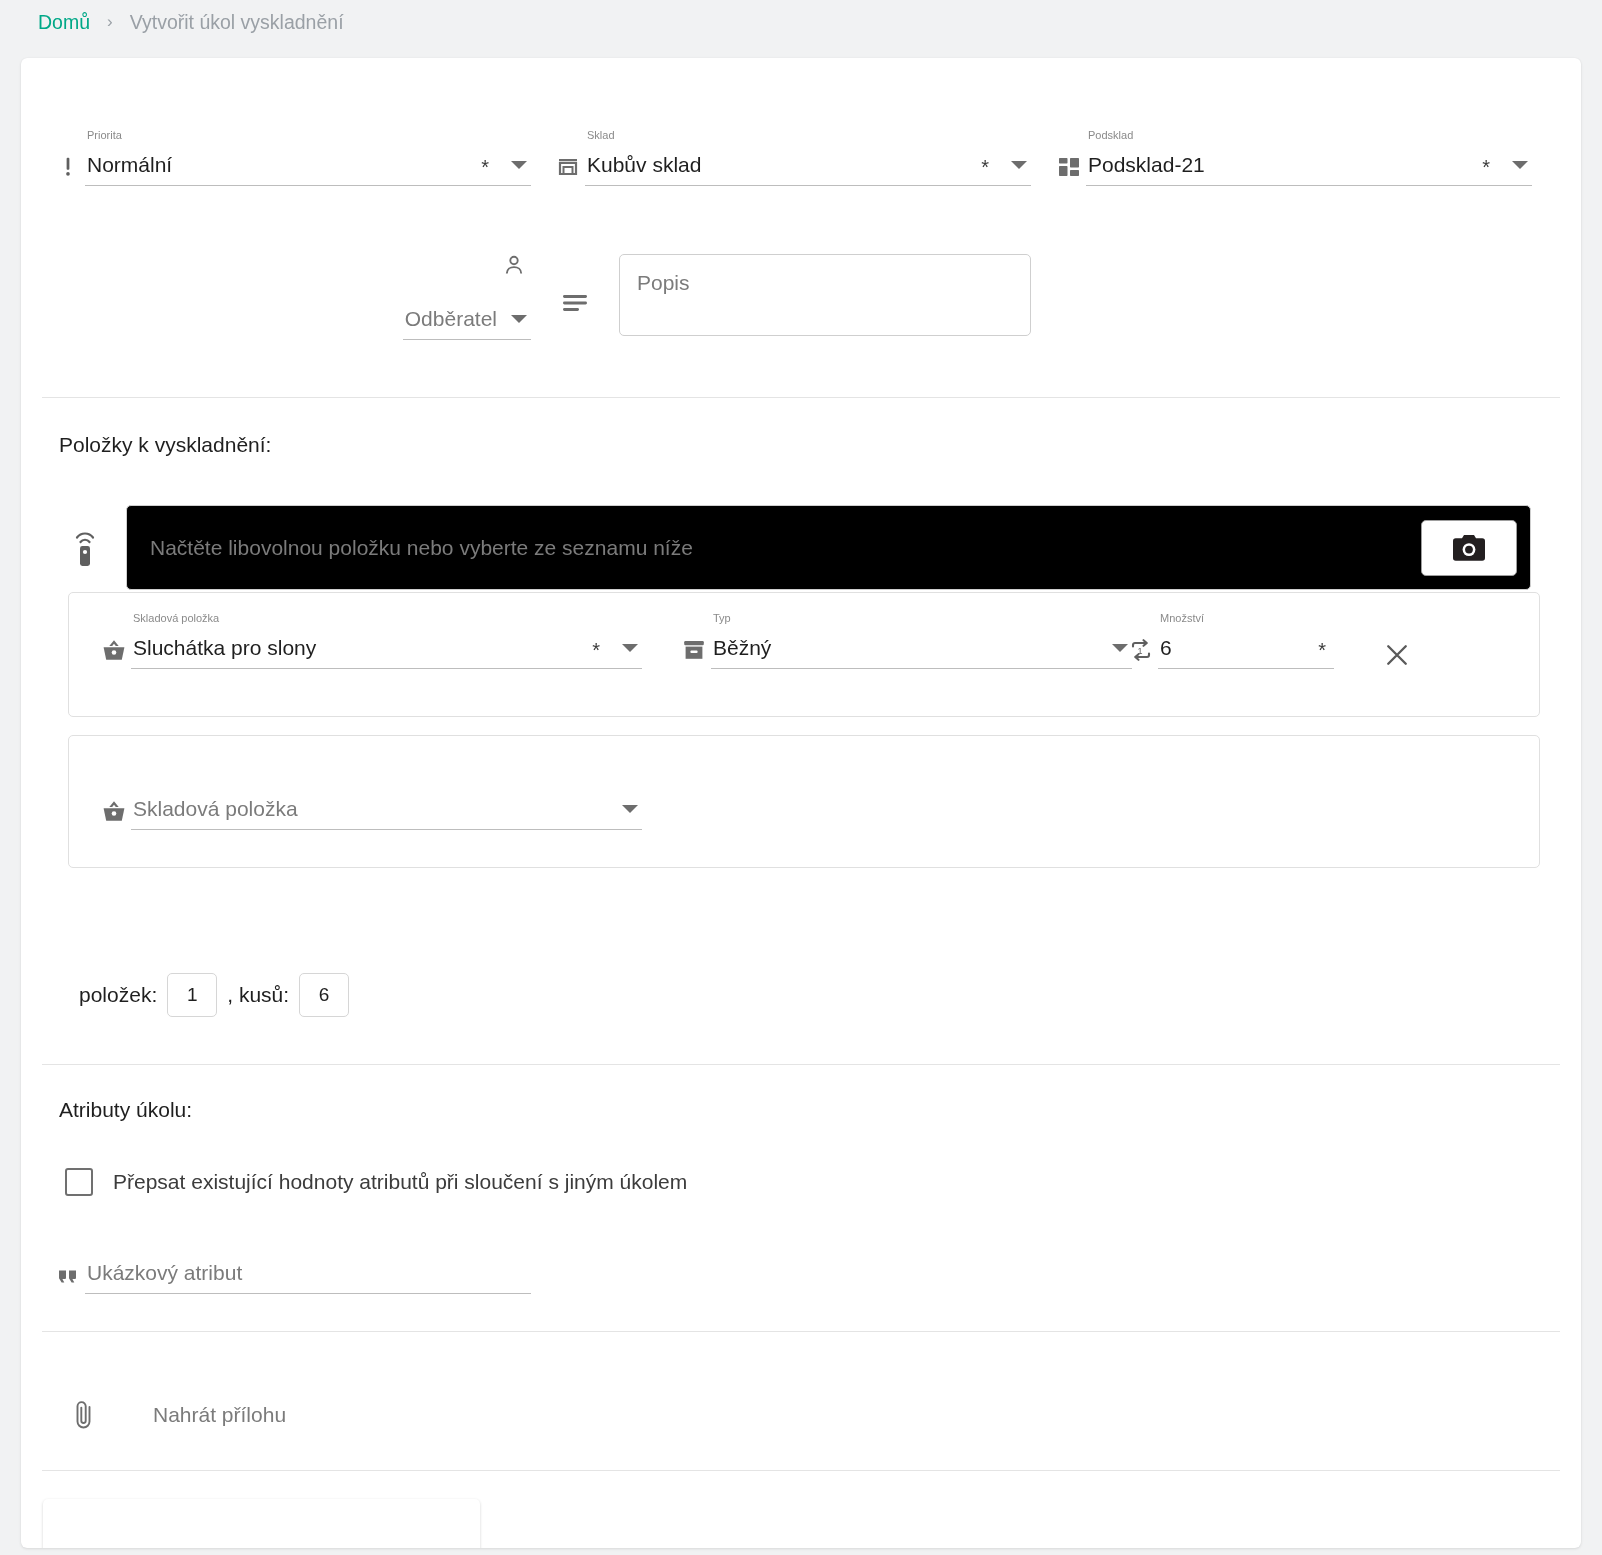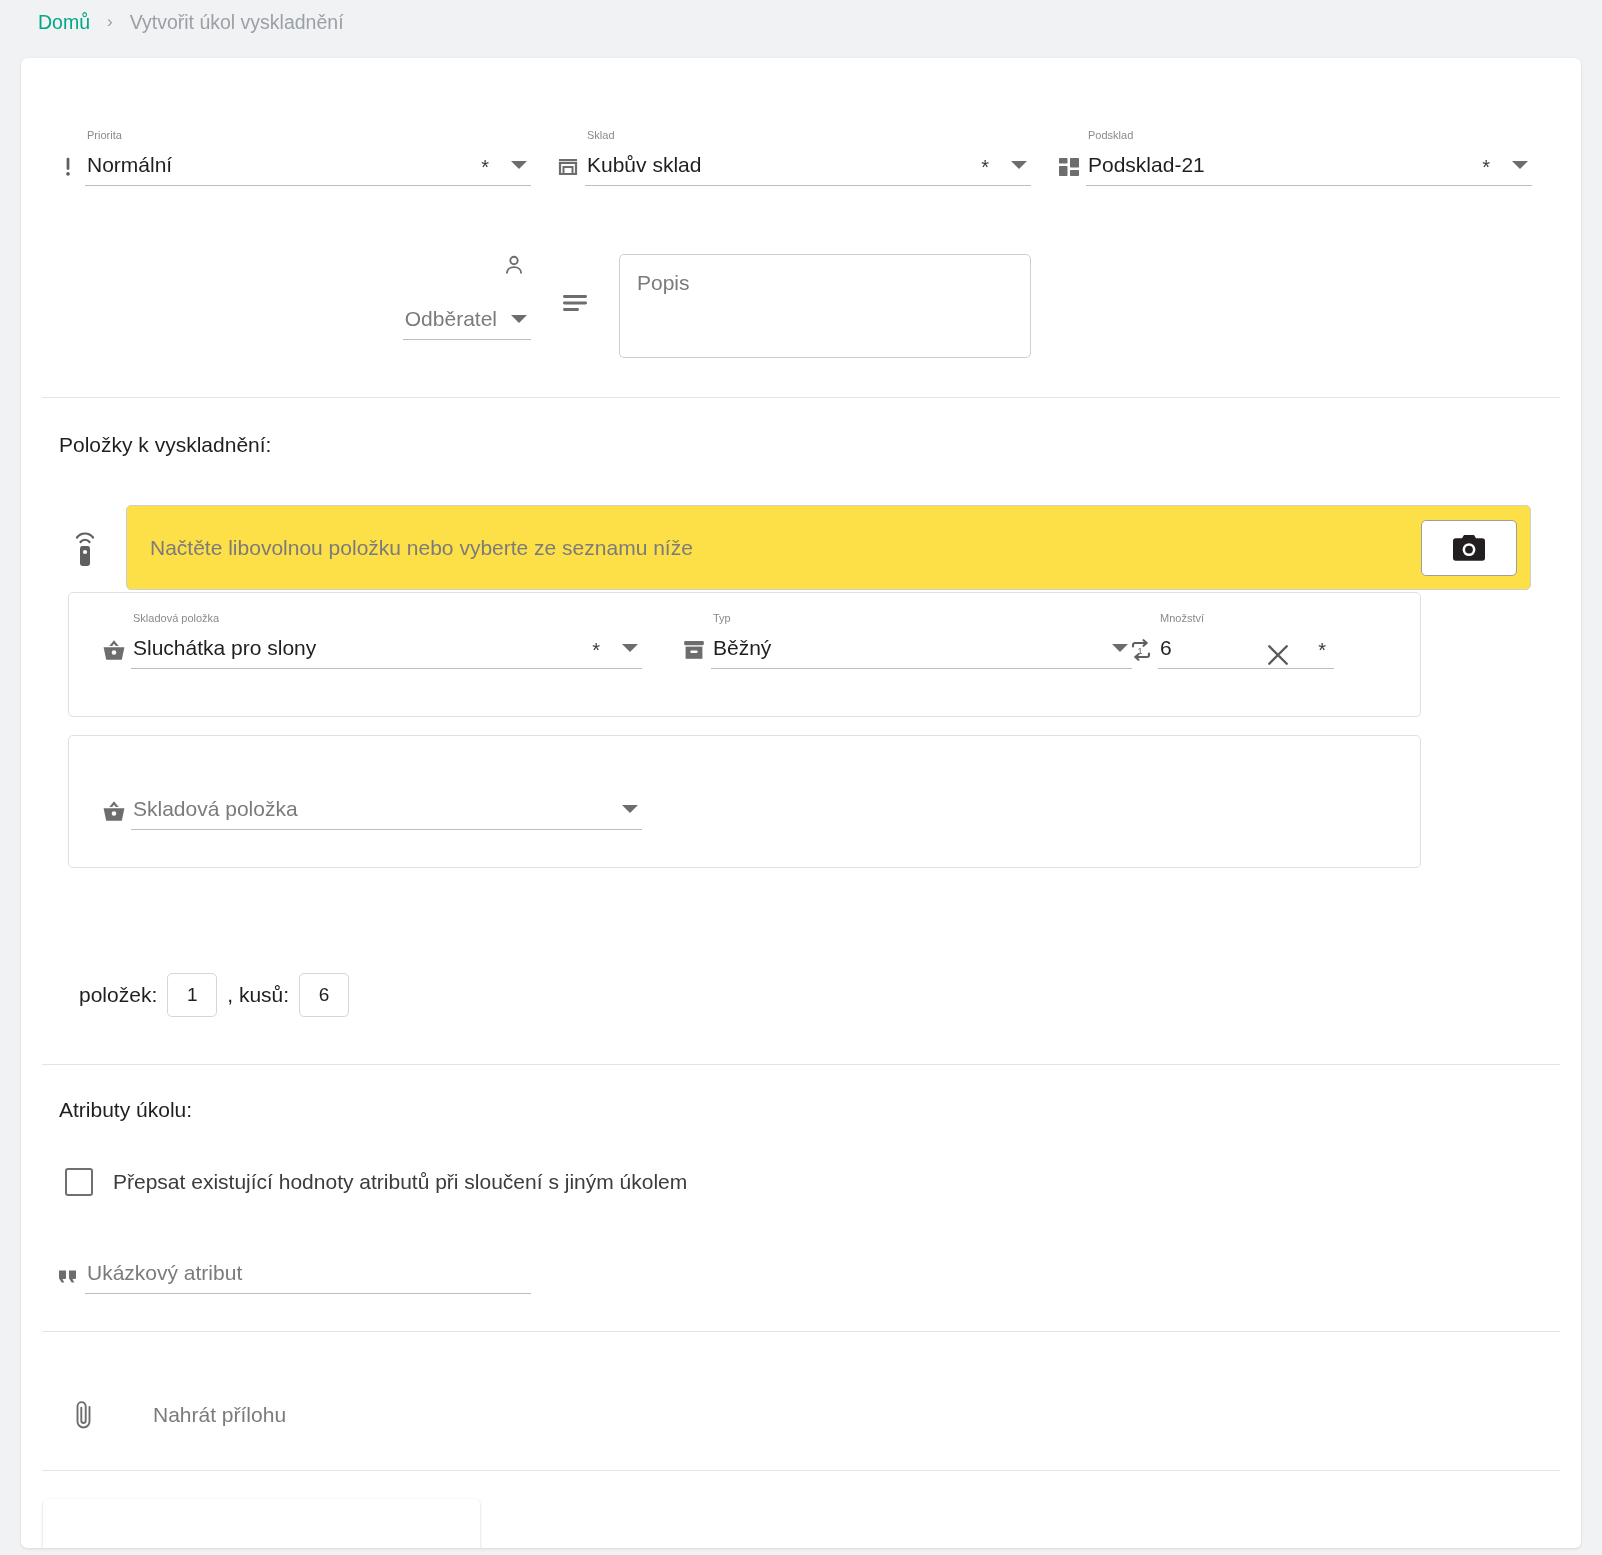--- a/index.html
+++ b/index.html
@@ -92,21 +92,21 @@
     left: 537px; top: 196px;
     display: flex; align-items: flex-start;
   }
   .desc-icon {
     width: 34px; height: 34px; flex: 0 0 34px;
     display: flex; align-items: center; justify-content: center;
     margin-top: 32px; color: #6d6d6d;
   }
   .desc-box {
     margin-left: 27px;
-    width: 412px; height: 104px;
+    width: 412px; height: 82px;
     border: 1px solid #cfcfcf;
     border-radius: 5px;
     padding: 16px 17px;
     font-size: 21px;
     color: #7b7b7b;
     background: #fff;
   }
 
   
   .divider {
@@ -134,39 +134,39 @@
     display: flex; justify-content: center; color: #5f5f5f;
   }
   .scan-box {
     margin-left: 21px;
     flex: 1 1 auto;
     height: 85px;
     border: 1px solid #cfcfcf;
     border-radius: 5px;
     display: flex; align-items: center;
     padding: 0 13px 0 23px;
-    background: #fde047;
+    background: #000000;
   }
   .scan-ph {
     flex: 1 1 auto;
     font-size: 21px;
     color: #7b7b7b;
   }
   .cam-btn {
     width: 96px; height: 56px;
     border: 1px solid #9e9e9e;
     border-radius: 5px;
     display: flex; align-items: center; justify-content: center;
     background: #fff; cursor: pointer;
   }
 
   
   .item-row {
     position: absolute;
-    left: 47px; width: 1353px;
+    left: 47px; width: 1472px;
     border: 1px solid #e0e0e0;
     border-radius: 5px;
     background: #fff;
   }
   .row-x {
     position: absolute;
     right: 120px;
     width: 40px; height: 40px;
     display: flex; align-items: center; justify-content: center;
     cursor: pointer; color: #5a5a5a;

